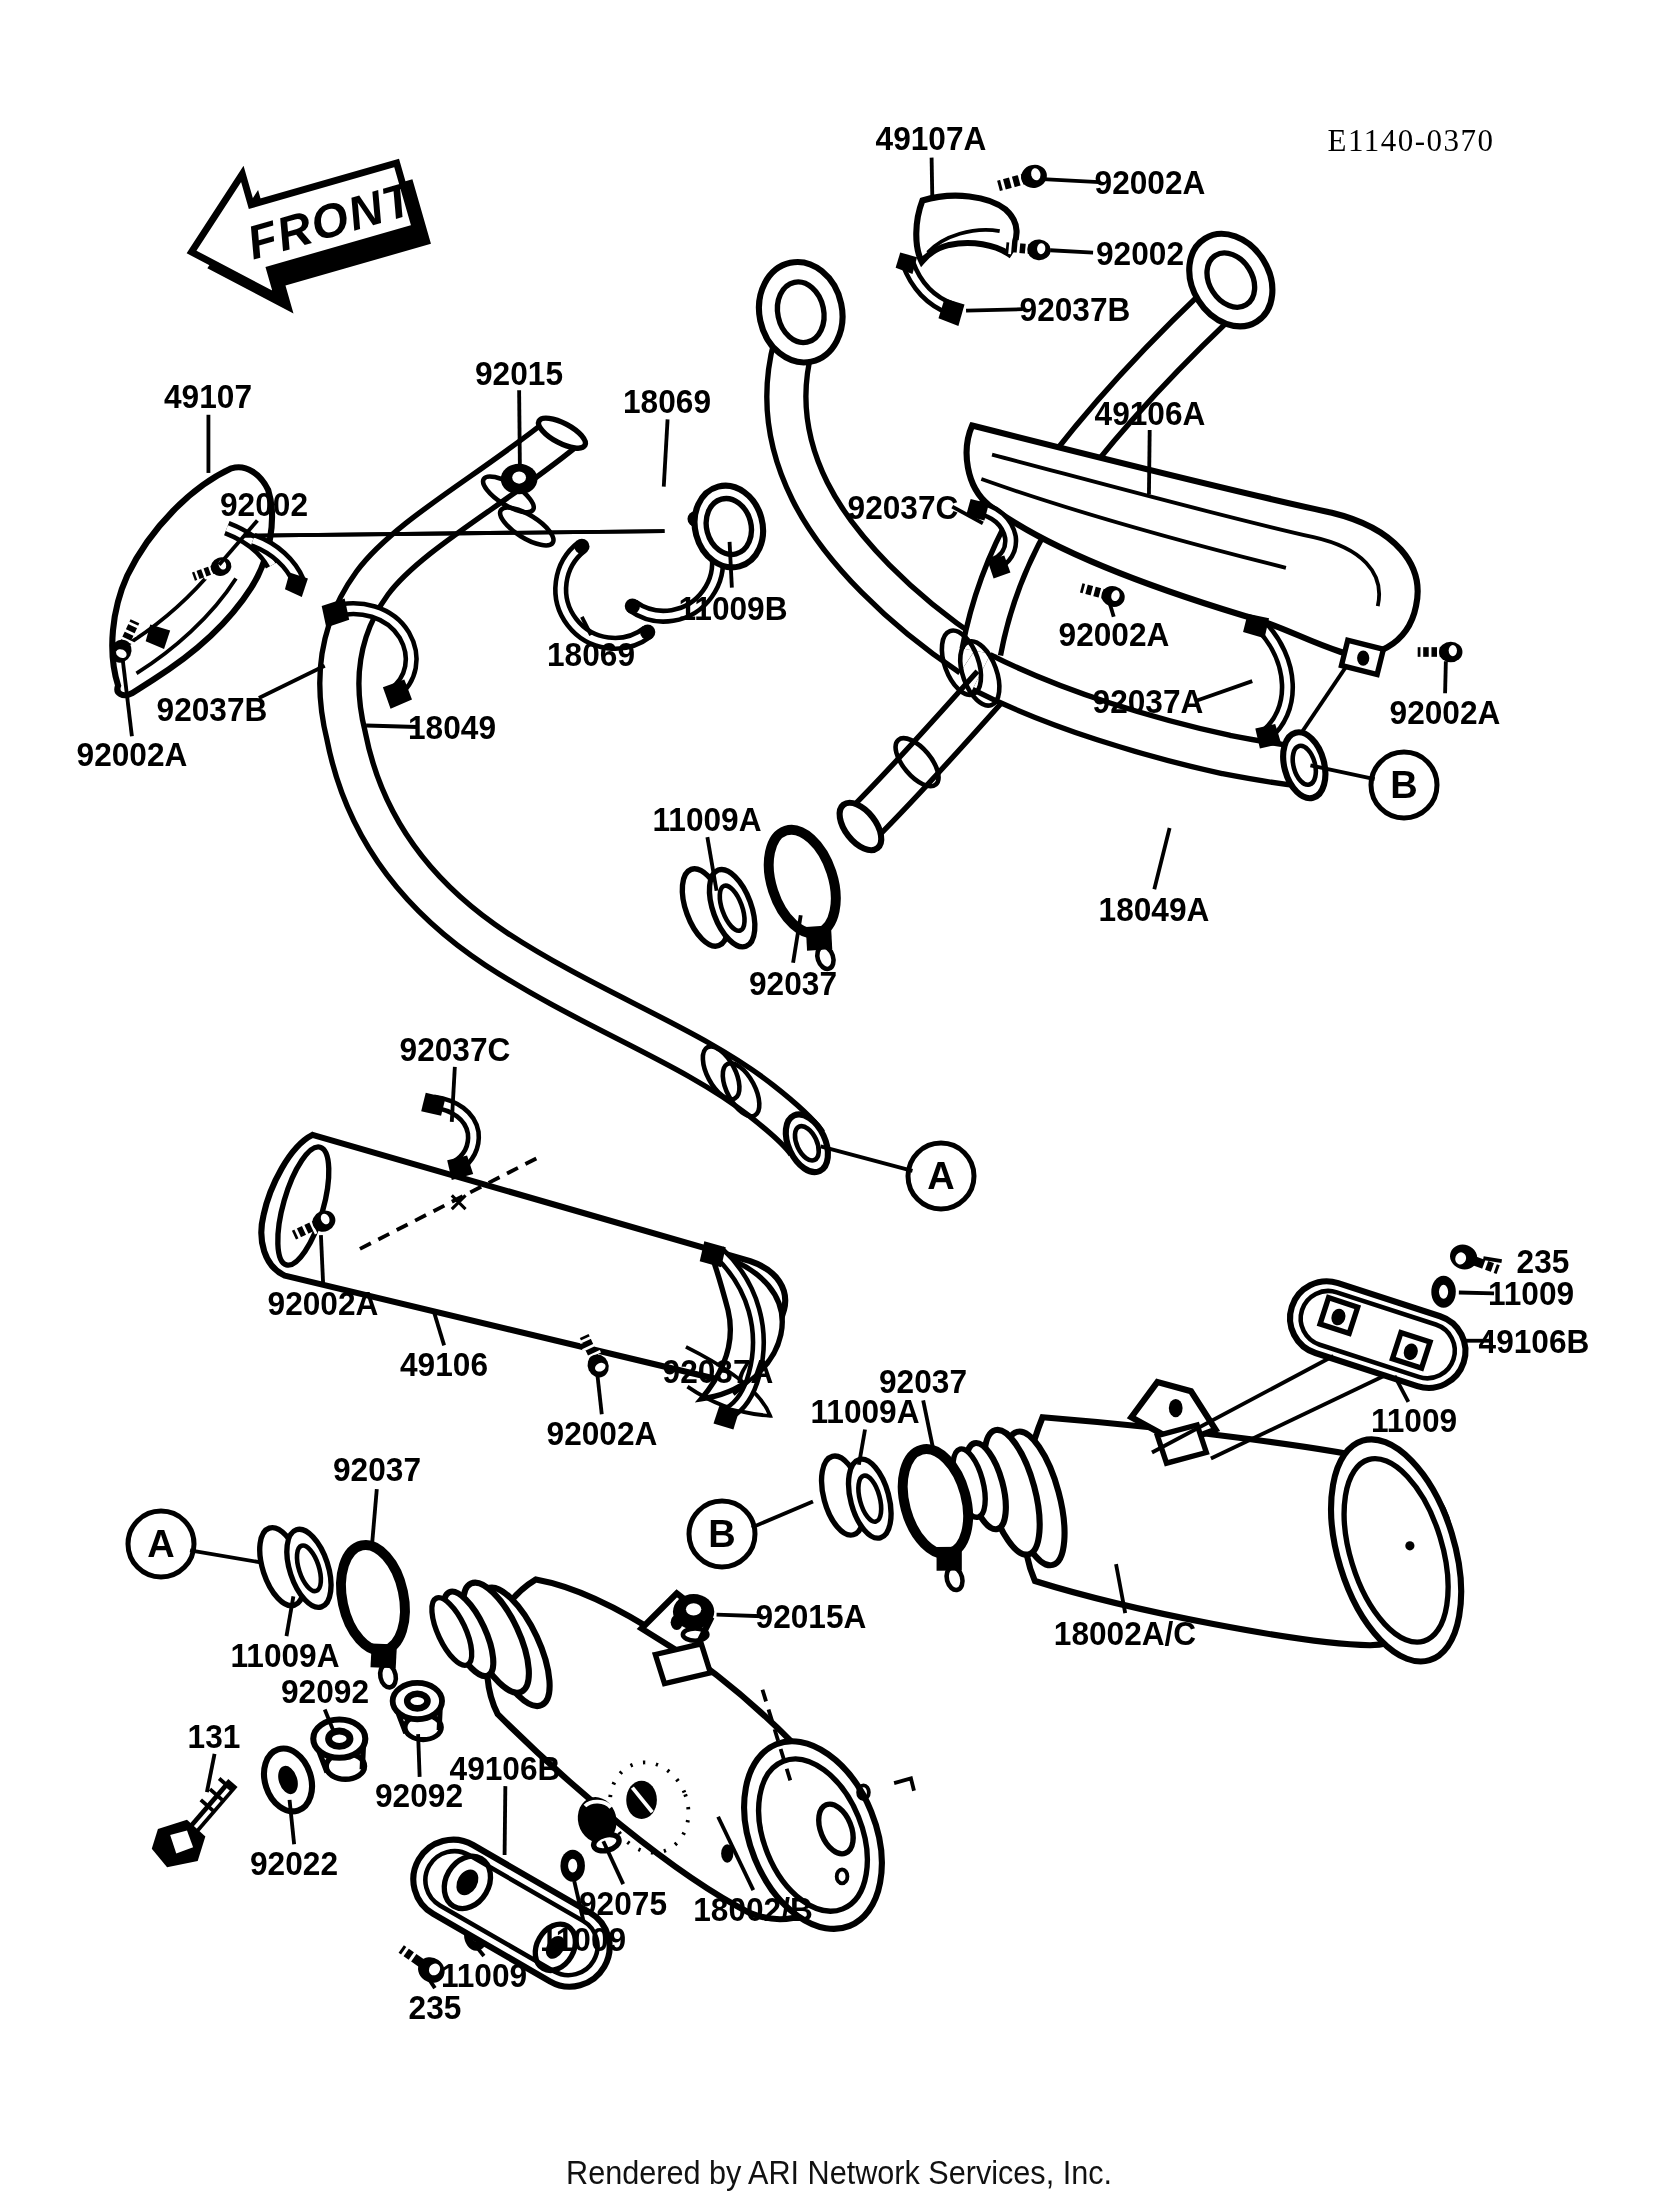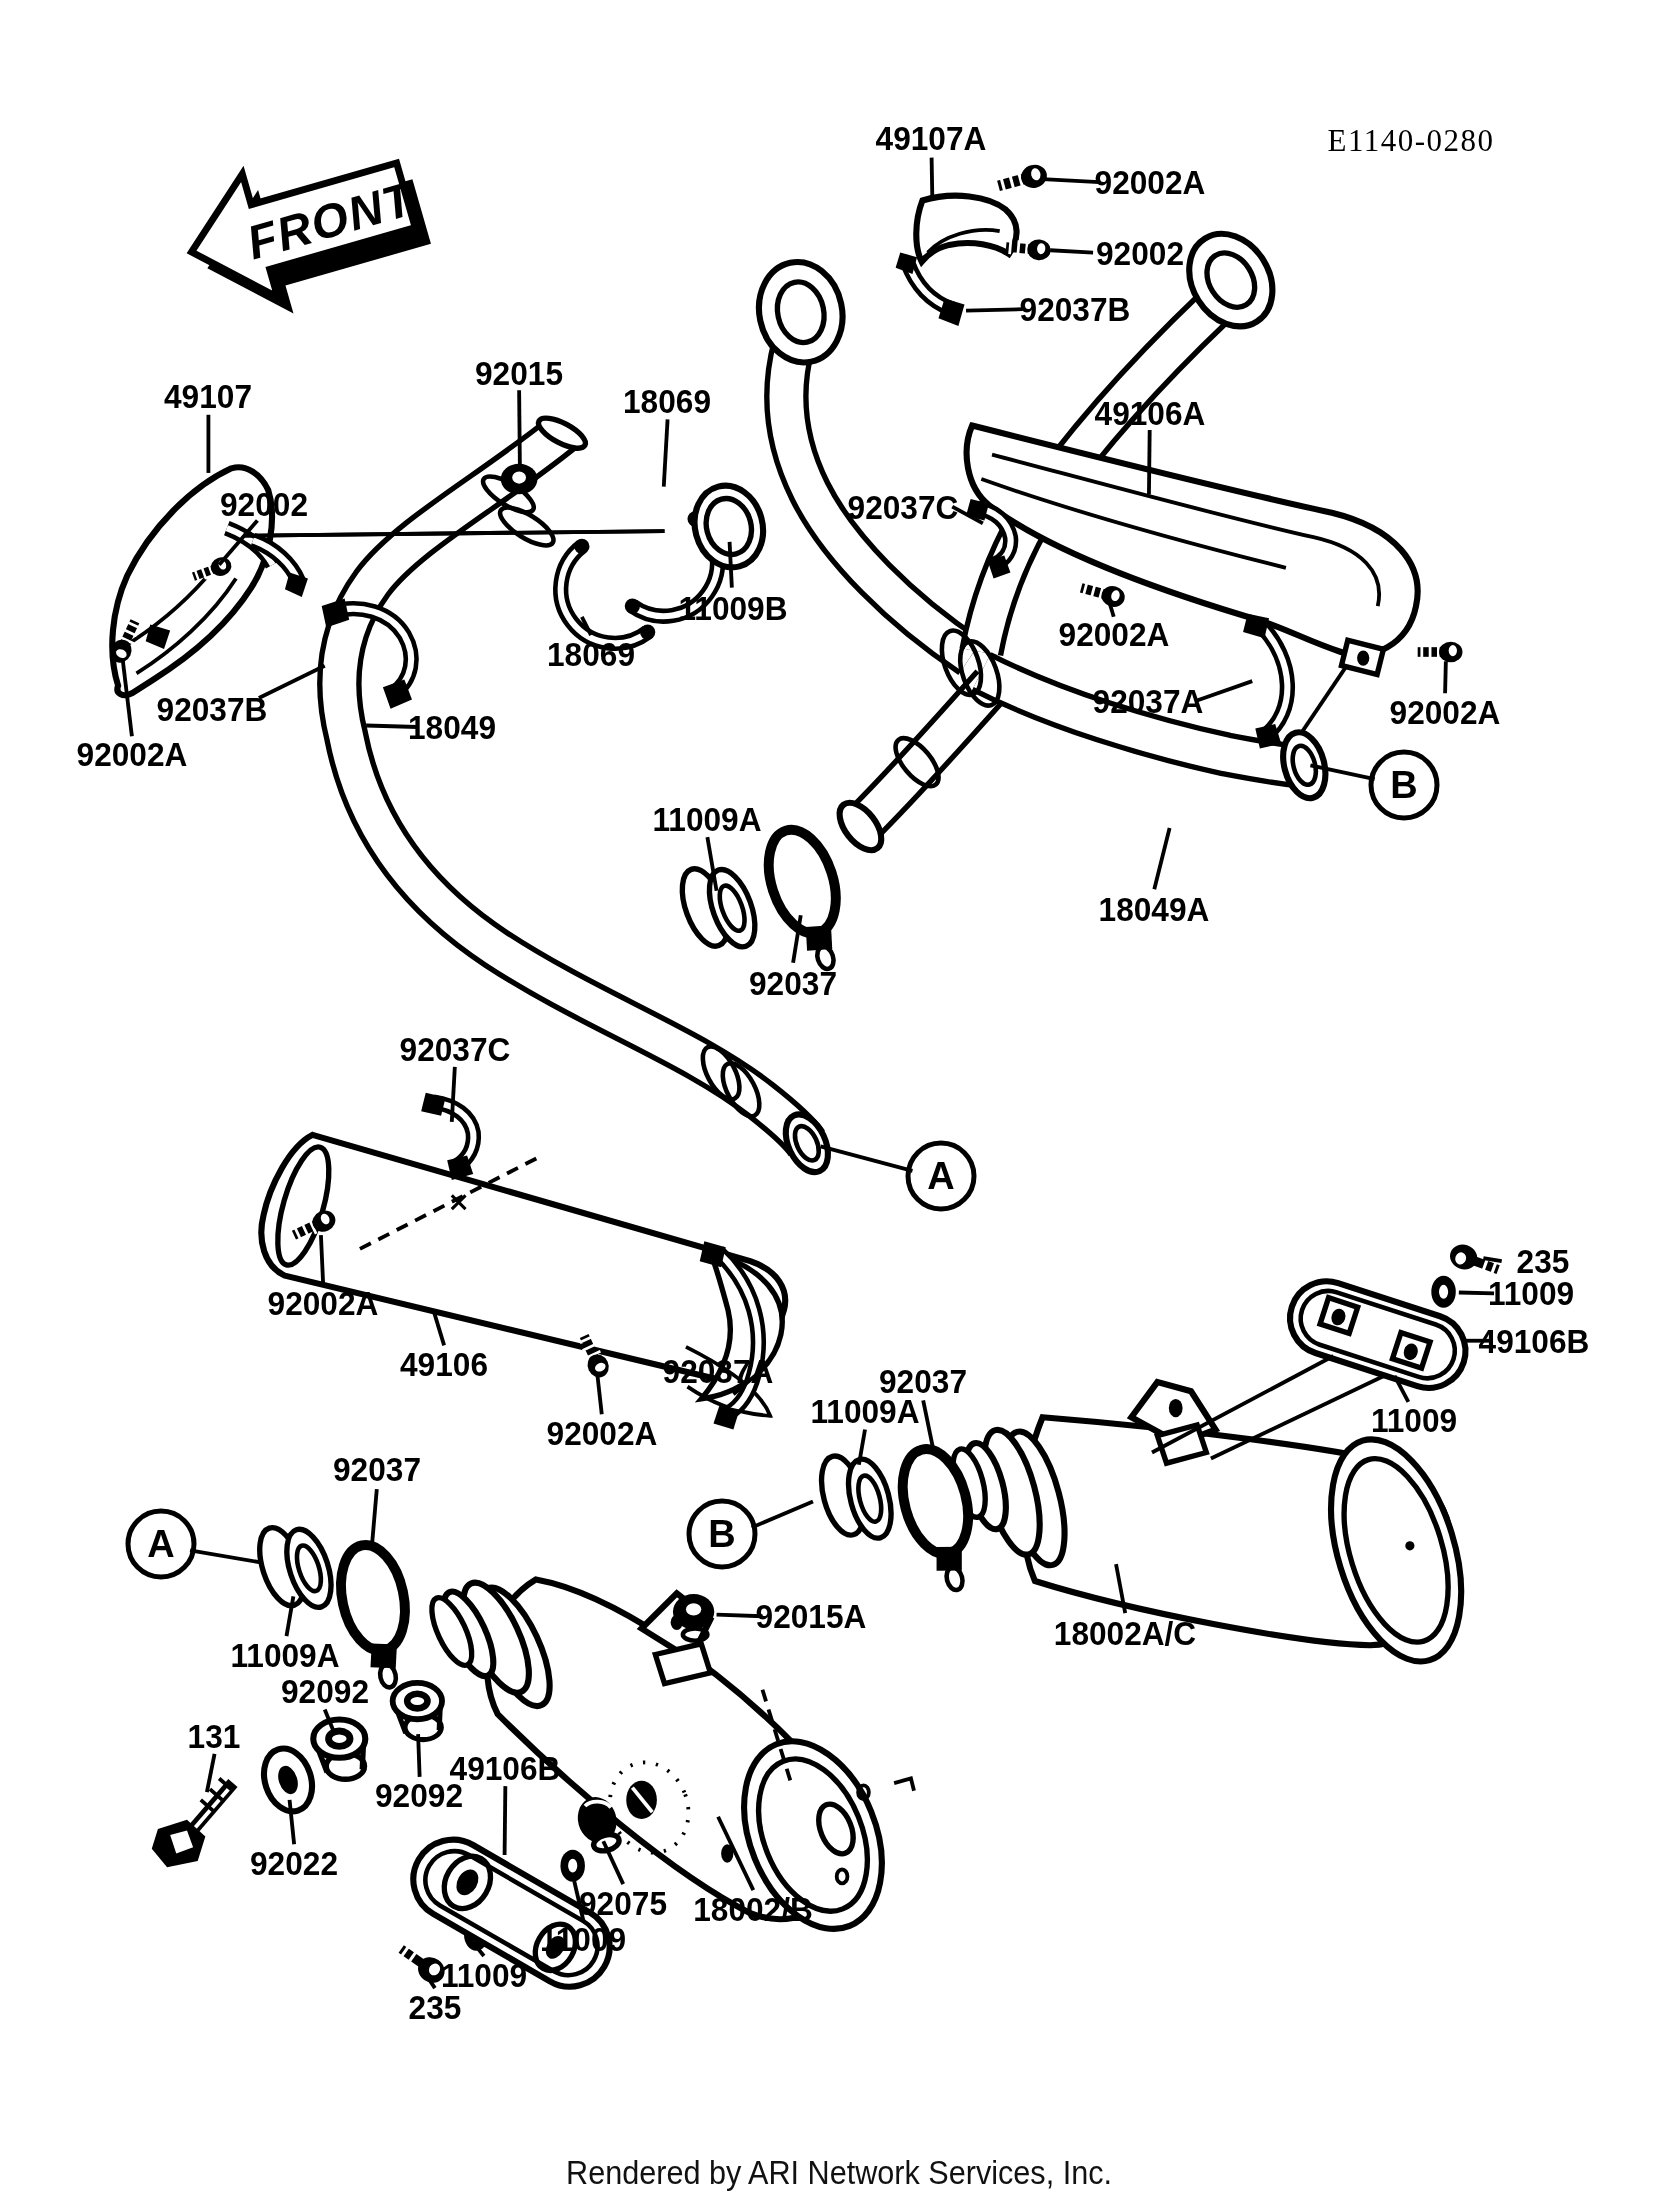--- a/index.html
+++ b/index.html
@@ -368,21 +368,21 @@
 <svg class="front-tag" width="321" height="199" viewBox="0 0 420 260">
   <g transform="rotate(-16 190 120)">
     <polygon points="40,128 132,48 132,90 330,90 330,178 132,178 132,216" fill="#000" transform="translate(14 16)"></polygon>
     <polygon points="40,118 132,38 132,80 330,80 330,168 132,168 132,206" fill="#fff" stroke="#000" stroke-width="9"></polygon>
     <text x="226" y="150" text-anchor="middle" font-family="Liberation Sans, sans-serif" font-weight="700" font-style="italic" font-size="62" letter-spacing="2" fill="#000">FRONT</text>
   </g>
 </svg>
 
 <div id="labels">
       <span class="plabel" style="left: 931px; top: 138px;">49107A</span>
-      <span class="plabel serif" style="left: 1411px; top: 141px;">E1140-0280</span>
+      <span class="plabel serif" style="left: 1411px; top: 141px;">E1140-0370</span>
       <span class="plabel" style="left: 1150px; top: 182px;">92002A</span>
       <span class="plabel" style="left: 1140px; top: 253px;">92002</span>
       <span class="plabel" style="left: 1075px; top: 309px;">92037B</span>
       <span class="plabel" style="left: 519px; top: 373px;">92015</span>
       <span class="plabel" style="left: 667px; top: 401px;">18069</span>
       <span class="plabel" style="left: 208px; top: 396px;">49107</span>
       <span class="plabel" style="left: 1150px; top: 413px;">49106A</span>
       <span class="plabel" style="left: 264px; top: 504px;">92002</span>
       <span class="plabel" style="left: 903px; top: 507px;">92037C</span>
       <span class="plabel" style="left: 733px; top: 608px;">11009B</span>

